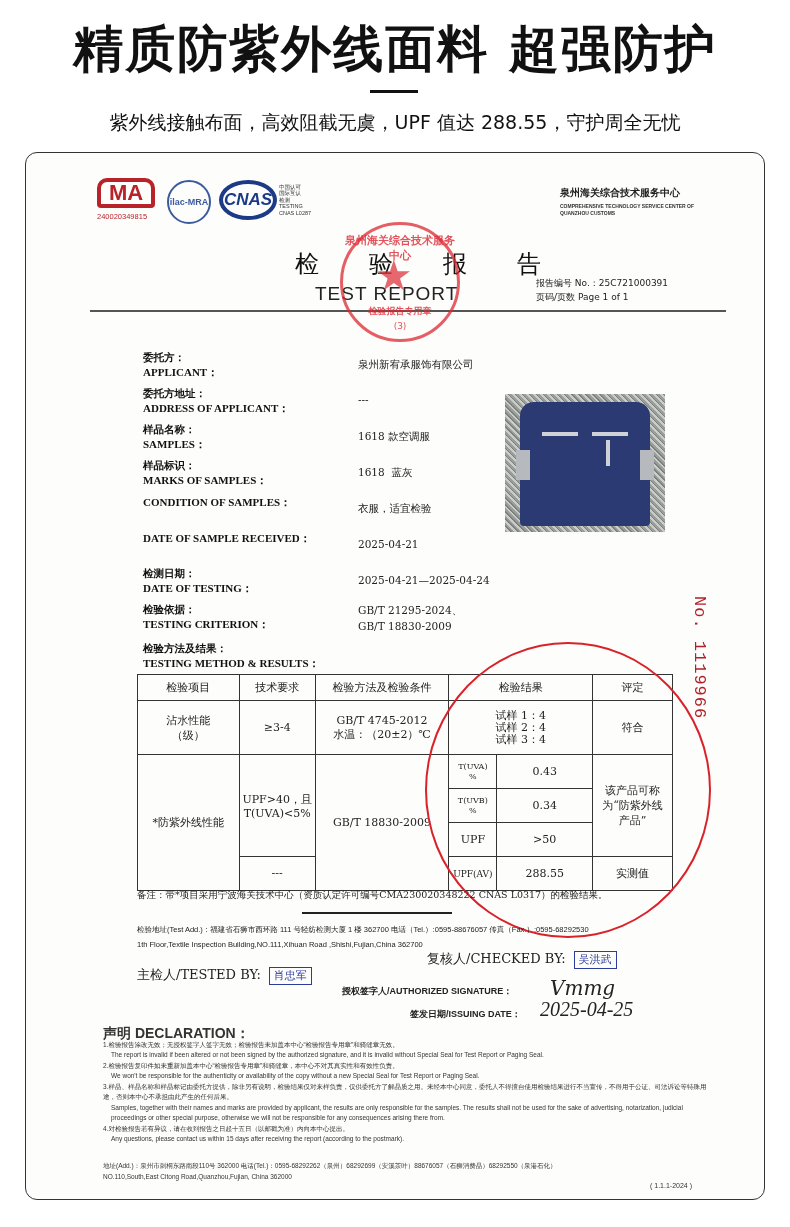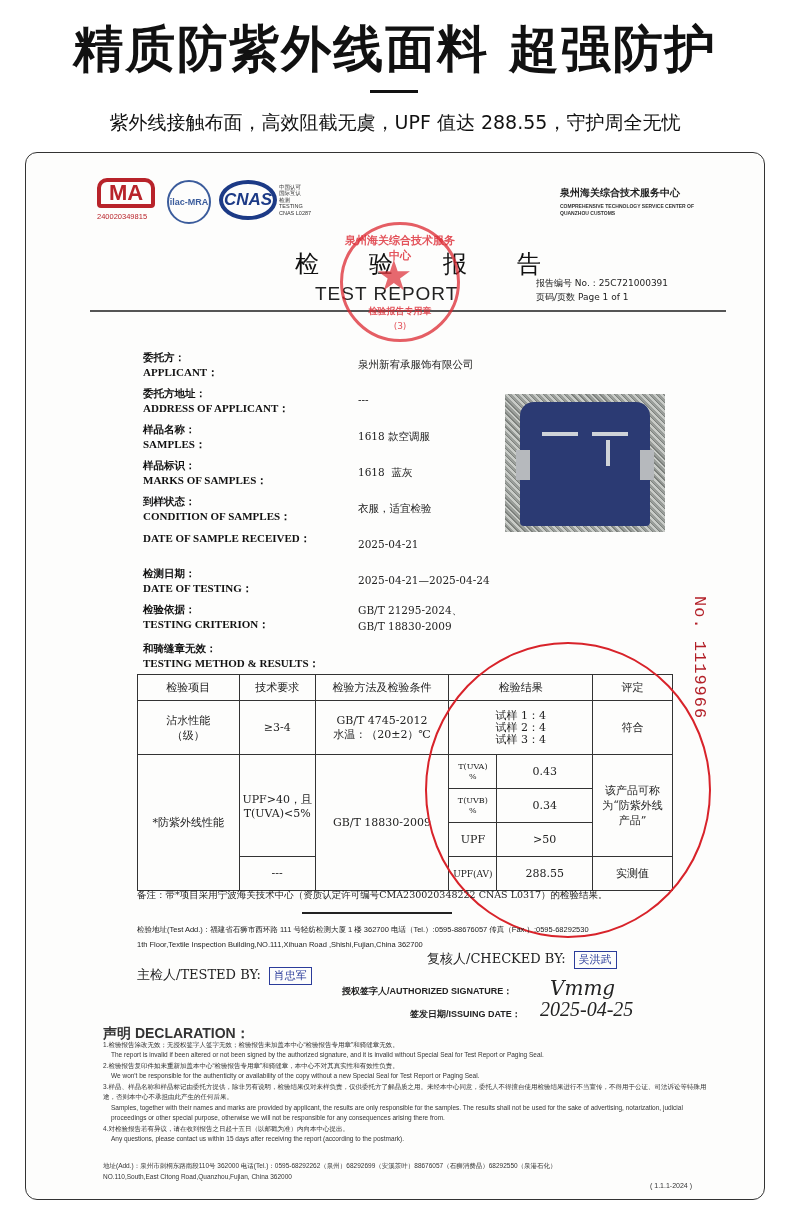--- a/index.html
+++ b/index.html
@@ -160,21 +160,20 @@
     <div class="field-cn">样品名称：</div>
     <div class="field-en">SAMPLES：</div>
     <div class="field-value">1618 款空调服</div>
   </div>
   <div class="field">
     <div class="field-cn">样品标识：</div>
     <div class="field-en">MARKS OF SAMPLES：</div>
     <div class="field-value">1618  蓝灰</div>
   </div>
   <div class="field">
-    <div class="field-cn">到样状态：</div>
     <div class="field-en">CONDITION OF SAMPLES：</div>
     <div class="field-value">衣服，适宜检验</div>
   </div>
   <div class="field">
     <div class="field-en">DATE OF SAMPLE RECEIVED：</div>
     <div class="field-value">2025-04-21</div>
   </div>
   <div class="field">
     <div class="field-cn">检测日期：</div>
     <div class="field-en">DATE OF TESTING：</div>
@@ -192,21 +191,21 @@
   <div class="jacket-body">
     <div class="jacket-stripe" style="top:30px;left:22px;width:36px;"></div>
     <div class="jacket-stripe" style="top:30px;left:72px;width:36px;"></div>
     <div class="jacket-stripe" style="top:38px;left:86px;width:4px;height:26px;"></div>
     <div class="jacket-side" style="top:48px;left:-4px;"></div>
     <div class="jacket-side" style="top:48px;left:120px;"></div>
   </div>
 </div>
 
 <div class="results-label">
-  <div class="field-cn">和骑缝章无效：</div>
+  <div class="field-cn">检验方法及结果：</div>
   <div class="field-en">TESTING METHOD &amp; RESULTS：</div>
 </div>
 
 <table class="results">
   <colgroup>
     <col style="width:102px">
       <col style="width:76px">
       <col style="width:134px">
       <col style="width:48px">
       <col style="width:96px">

